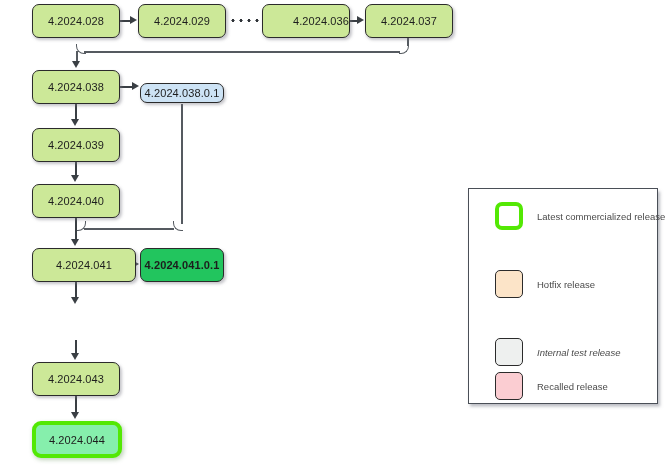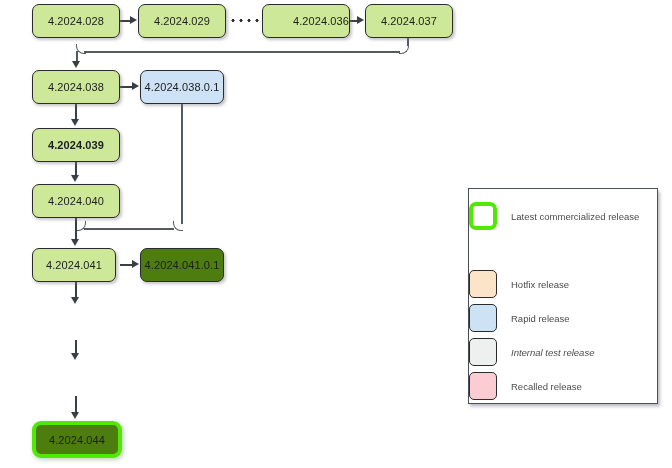--- a/index.html
+++ b/index.html
@@ -34,25 +34,26 @@
   }
   .node.story {
     background: #cce898;
     border: 1.4px solid #2b2b2b;
   }
   .node.rapid {
     background: #cde3f5;
     border: 1.4px solid #2b2b2b;
   }
   .node.internal {
-    background: #4d7c0f;
+    background: #22c55e;
     border: 1.4px solid #2b2b2b;
+    font-weight: bold;
   }
   .node.latest {
-    background: #4d7c0f;
+    background: #86efac;
     border: 4px solid #53e804;
     border-radius: 9px;
     box-shadow: 1.5px 2px 4px rgba(120,160,110,0.45);
   }
 
   
   .seg {
     position: absolute;
     background: #3a3f44;
   }
@@ -100,21 +101,21 @@
     top: 188px;
     width: 190px;
     height: 216px;
     box-sizing: border-box;
     background: #ffffff;
     border: 1.4px solid #4a4f57;
     box-shadow: 2px 2.5px 3px rgba(120,124,136,0.5);
   }
   .legend-row {
     position: absolute;
-    left: 0;
+    left: 26px;
     display: flex;
     align-items: center;
     height: 30px;
   }
   .swatch {
     width: 28px;
     height: 28px;
     box-sizing: border-box;
     border-radius: 5px;
     flex: 0 0 auto;
@@ -190,55 +191,54 @@
   <div class="node story" style="left:262px; top:4px; width:88px; height:34px;justify-content:flex-end;">
     <span>4.2024.036</span>
   </div>
   <div class="node story" style="left:365px; top:4px; width:88px; height:34px;">
     <span>4.2024.037</span>
   </div>
 
   <div class="node story" style="left:32px; top:70px; width:88px; height:34px;">
     <span>4.2024.038</span>
   </div>
-  <div class="node rapid" style="left:140px; top:70px; width:84px; height:34px;">
+  <div class="node rapid" style="left:140px; top:83px; width:84px; height:20px;">
     <span>4.2024.038.0.1</span>
   </div>
 
-  <div class="node story" style="left:32px; top:128px; width:88px; height:34px;font-weight:bold;">
+  <div class="node story" style="left:32px; top:128px; width:88px; height:34px;">
     <span>4.2024.039</span>
   </div>
   <div class="node story" style="left:32px; top:184px; width:88px; height:34px;">
     <span>4.2024.040</span>
   </div>
 
-  <div class="node story" style="left:32px; top:248px; width:84px; height:34px;">
+  <div class="node story" style="left:32px; top:248px; width:104px; height:34px;">
     <span>4.2024.041</span>
   </div>
   <div class="node internal" style="left:140px; top:248px; width:84px; height:34px;">
     <span>4.2024.041.0.1</span>
   </div>
 
+  <div class="node story" style="left:32px; top:362px; width:88px; height:34px;">
+    <span>4.2024.043</span>
+  </div>
   <div class="node latest" style="left:32px; top:421px; width:90px; height:37px;">
     <span>4.2024.044</span>
   </div>
 
   <div id="legend">
     <div class="legend-row" style="top:12px;">
       <span class="swatch latest"></span>
       <span class="legend-label">Latest commercialized release</span>
     </div>
     <div class="legend-row" style="top:80px;">
       <span class="swatch hotfix"></span>
       <span class="legend-label">Hotfix release</span>
     </div>
-    <div class="legend-row" style="top:114px;">
-      <span class="swatch rapid"></span>
-      <span class="legend-label">Rapid release</span>
-    </div>
     <div class="legend-row" style="top:148px;font-style:italic;">
       <span class="swatch internal"></span>
       <span class="legend-label">Internal test release</span>
     </div>
     <div class="legend-row" style="top:182px;">
       <span class="swatch recalled"></span>
       <span class="legend-label">Recalled release</span>
     </div>
   </div>
 

